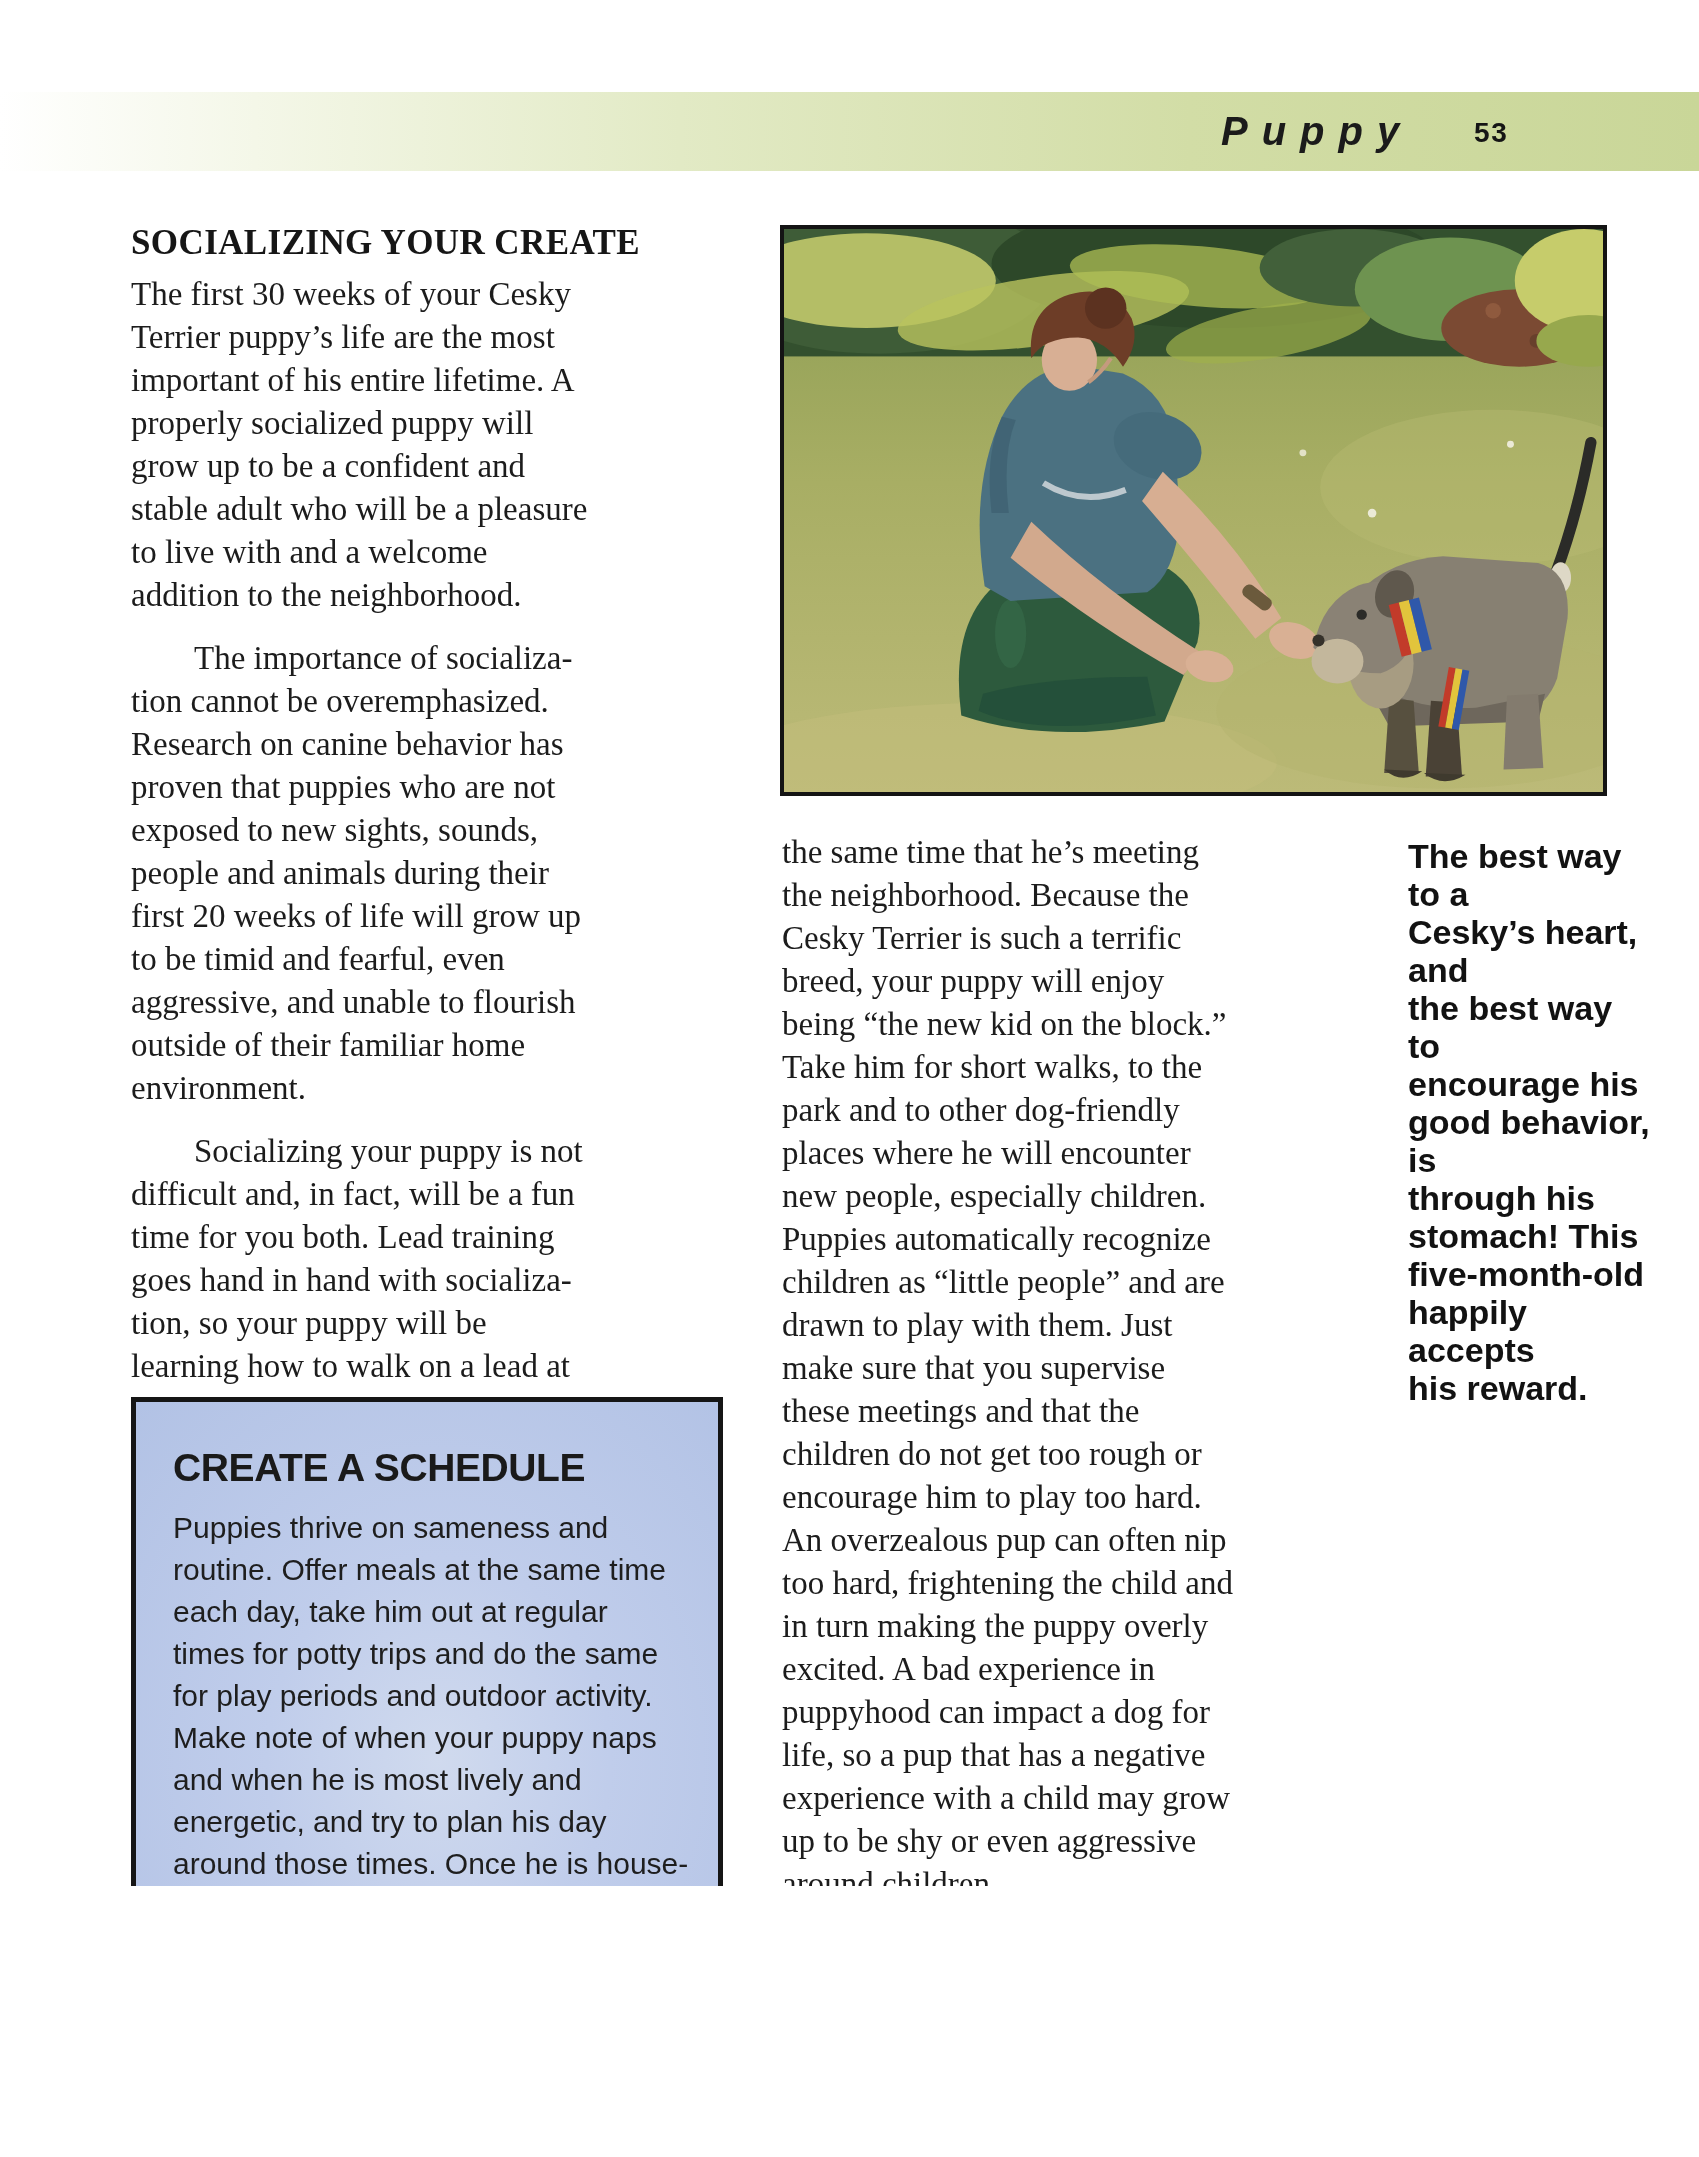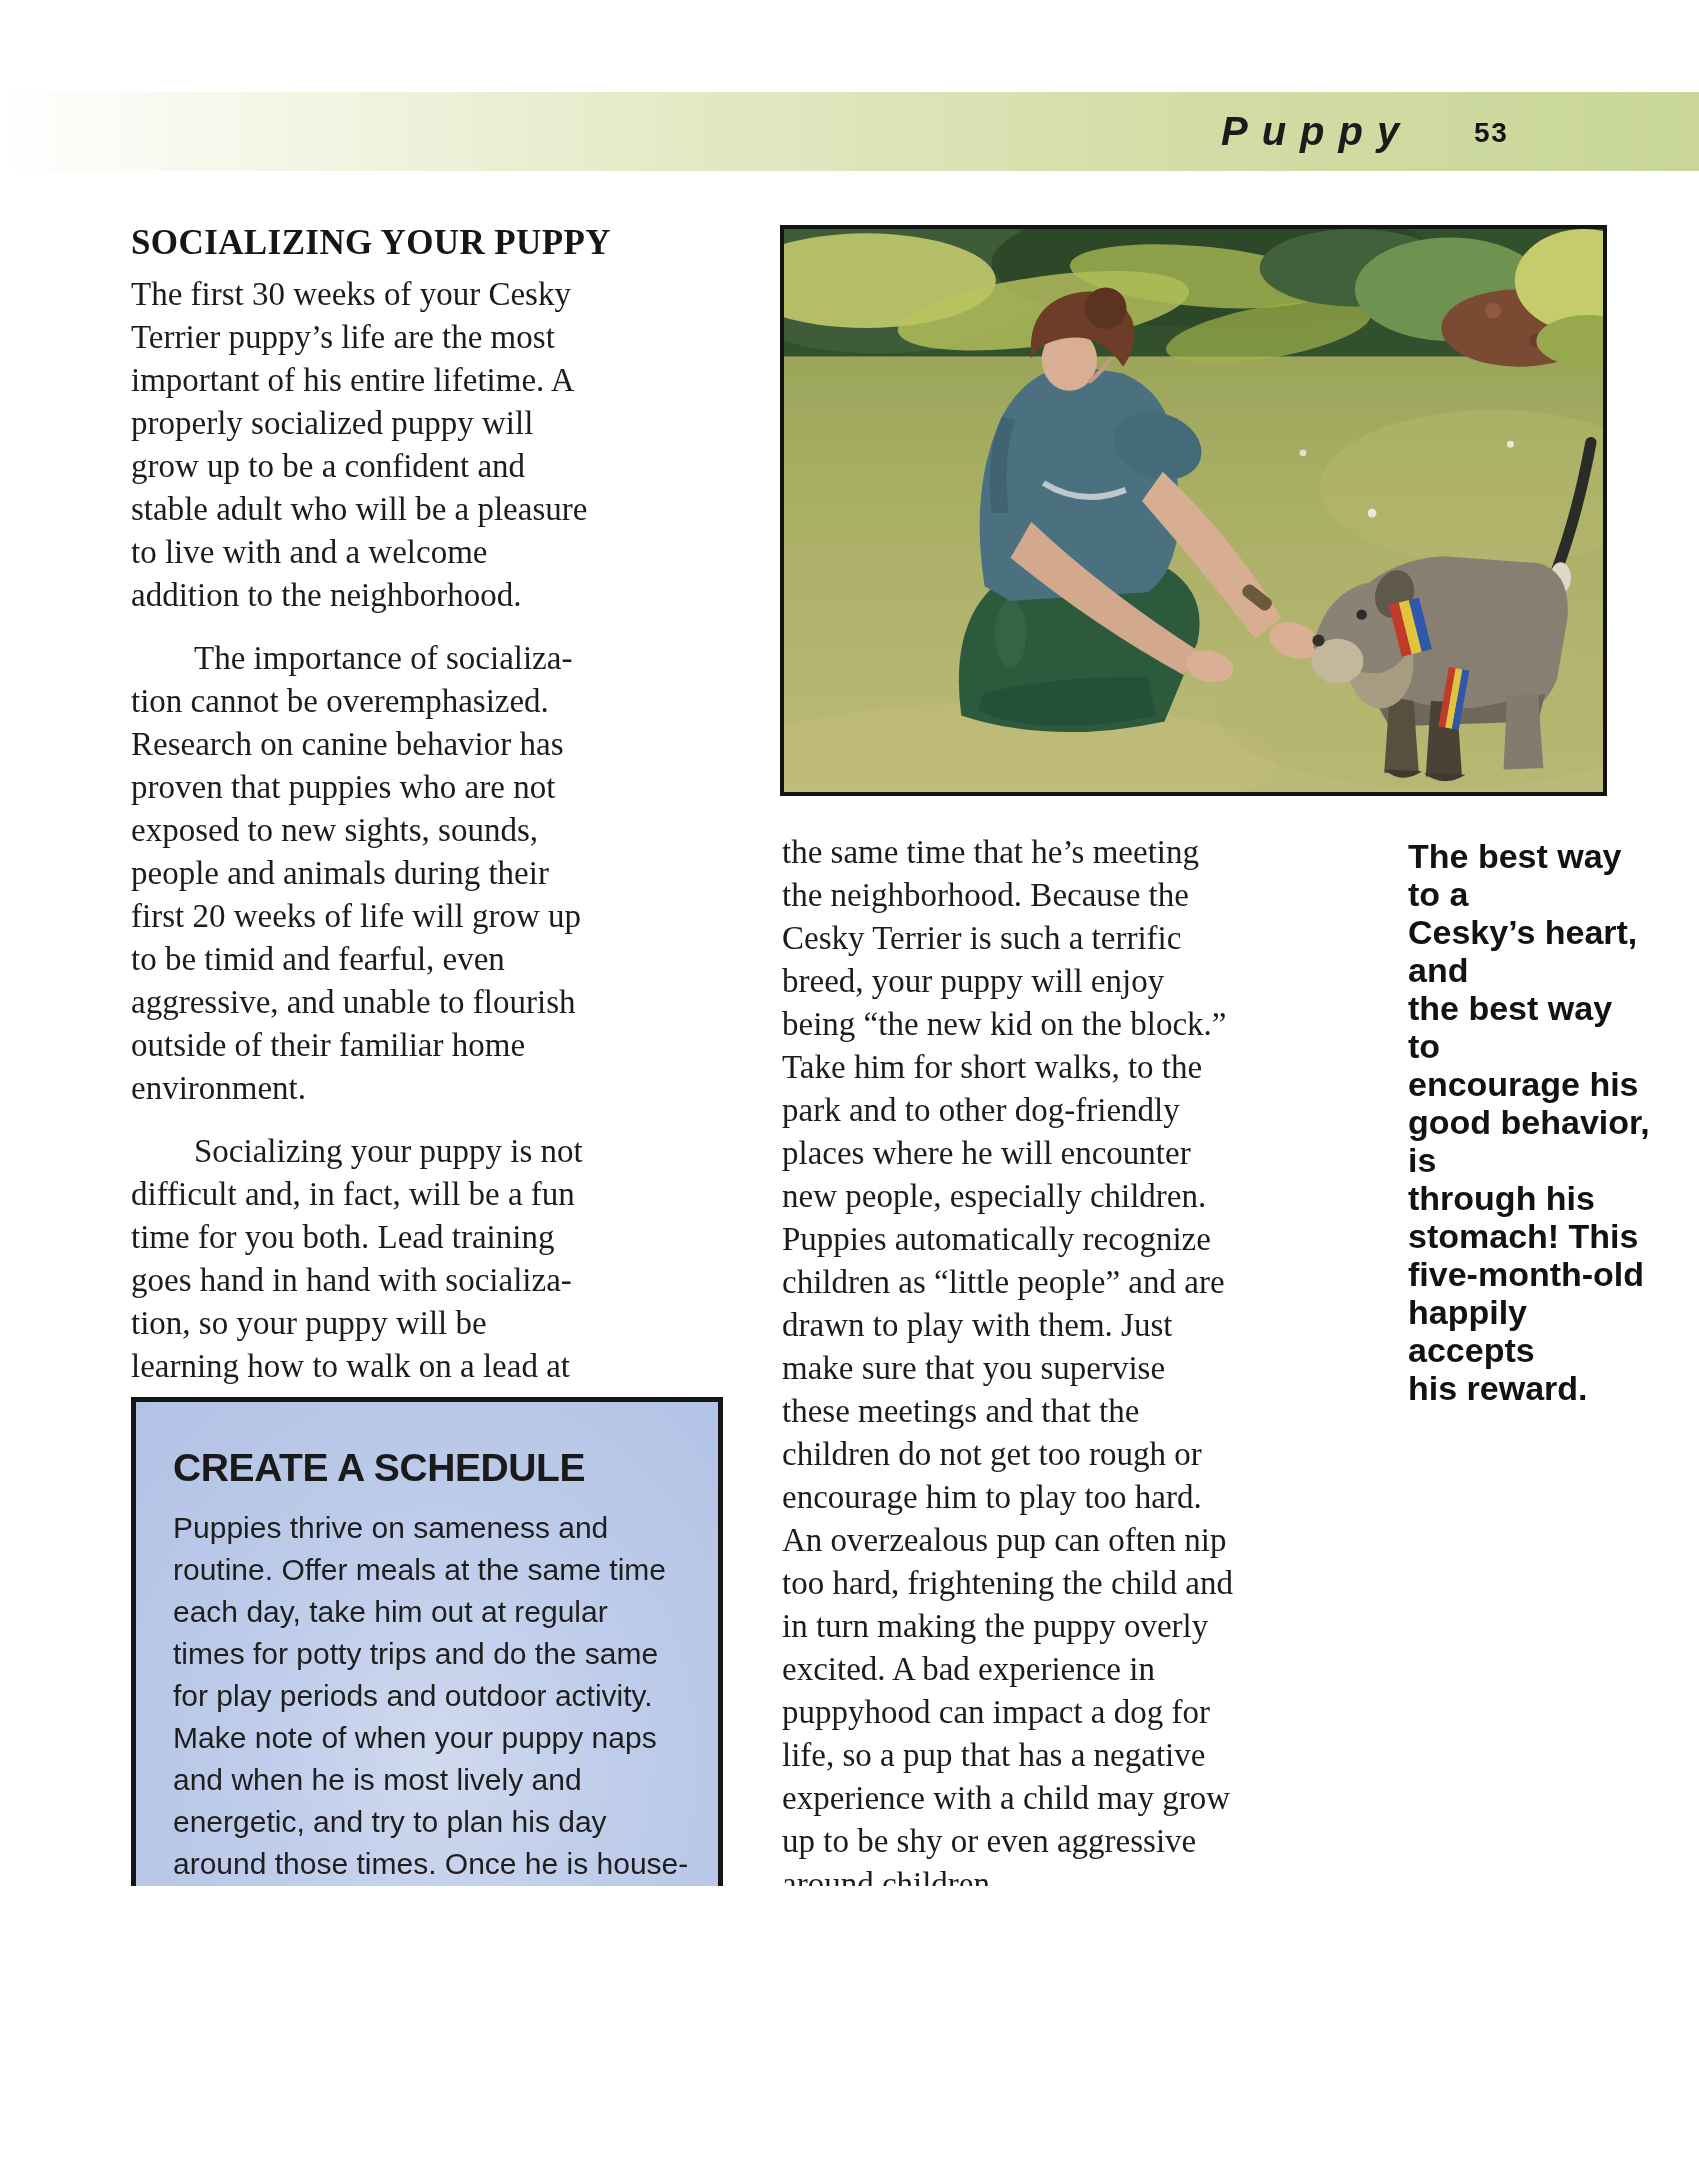--- a/index.html
+++ b/index.html
@@ -75,21 +75,21 @@
 <body>
 
 <div class="page">
 
   <div class="band">
     <span class="chapter">Puppy</span>
     <span class="pagenum">53</span>
   </div>
 
   <div class="left-col">
-    <h2>SOCIALIZING YOUR PUPPY</h2>
+    <h2>SOCIALIZING YOUR CREATE</h2>
     <p class="body-par">The first 30 weeks of your Cesky
 Terrier puppy’s life are the most
 important of his entire lifetime. A
 properly socialized puppy will
 grow up to be a confident and
 stable adult who will be a pleasure
 to live with and a welcome
 addition to the neighborhood.</p>
     <p class="body-par indent">The importance of socializa-
 tion cannot be overemphasized.

